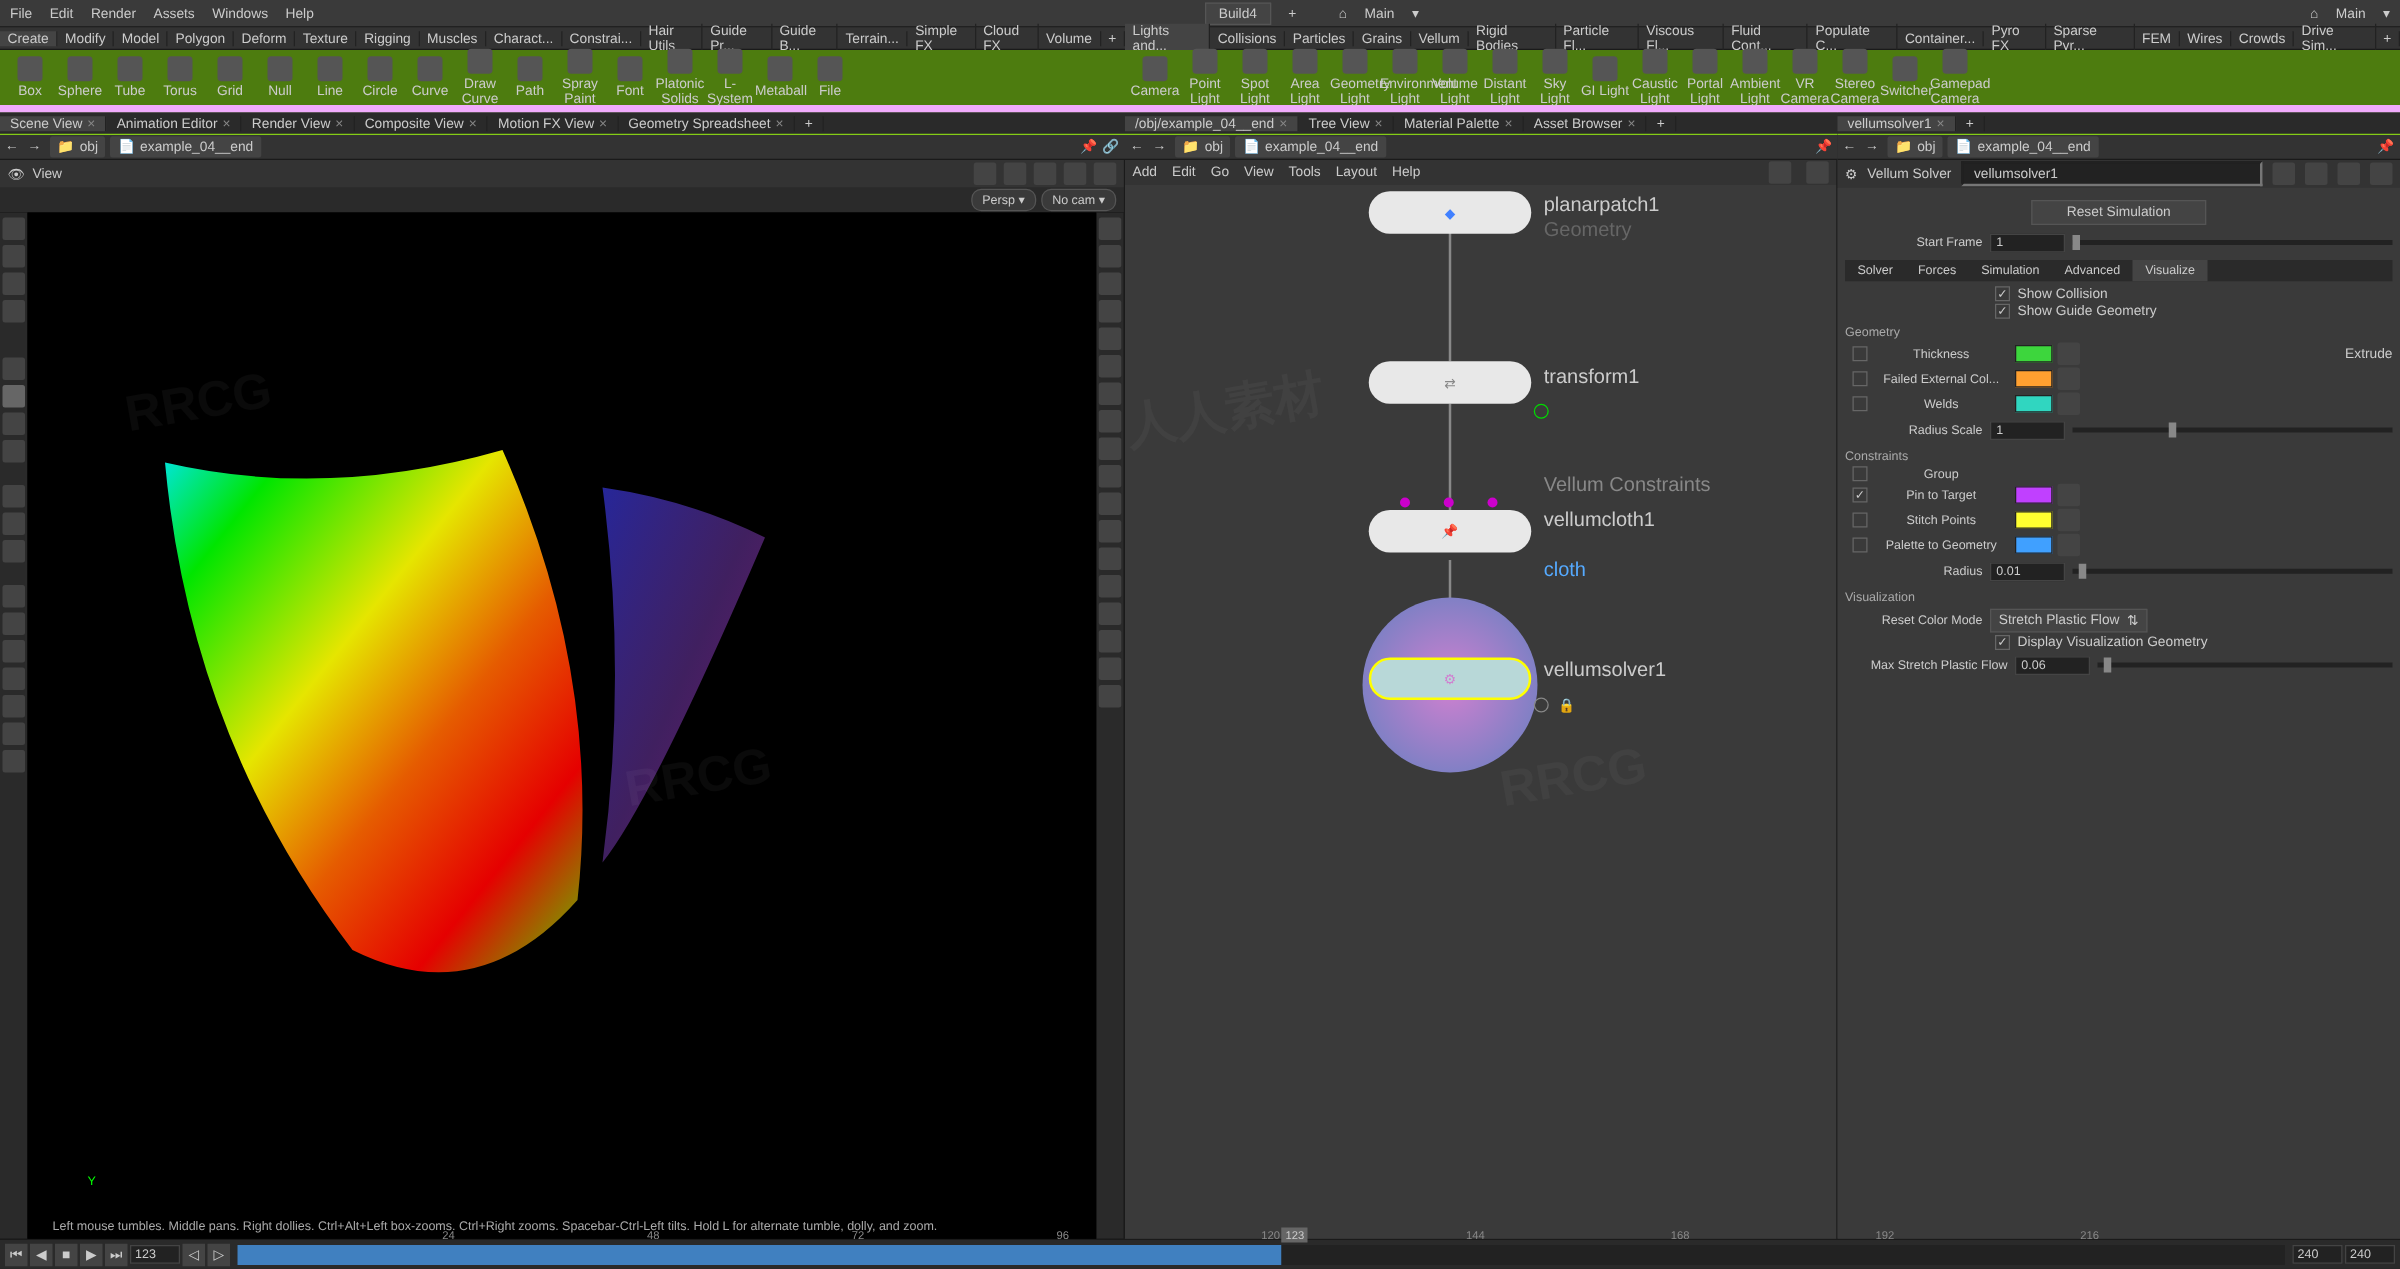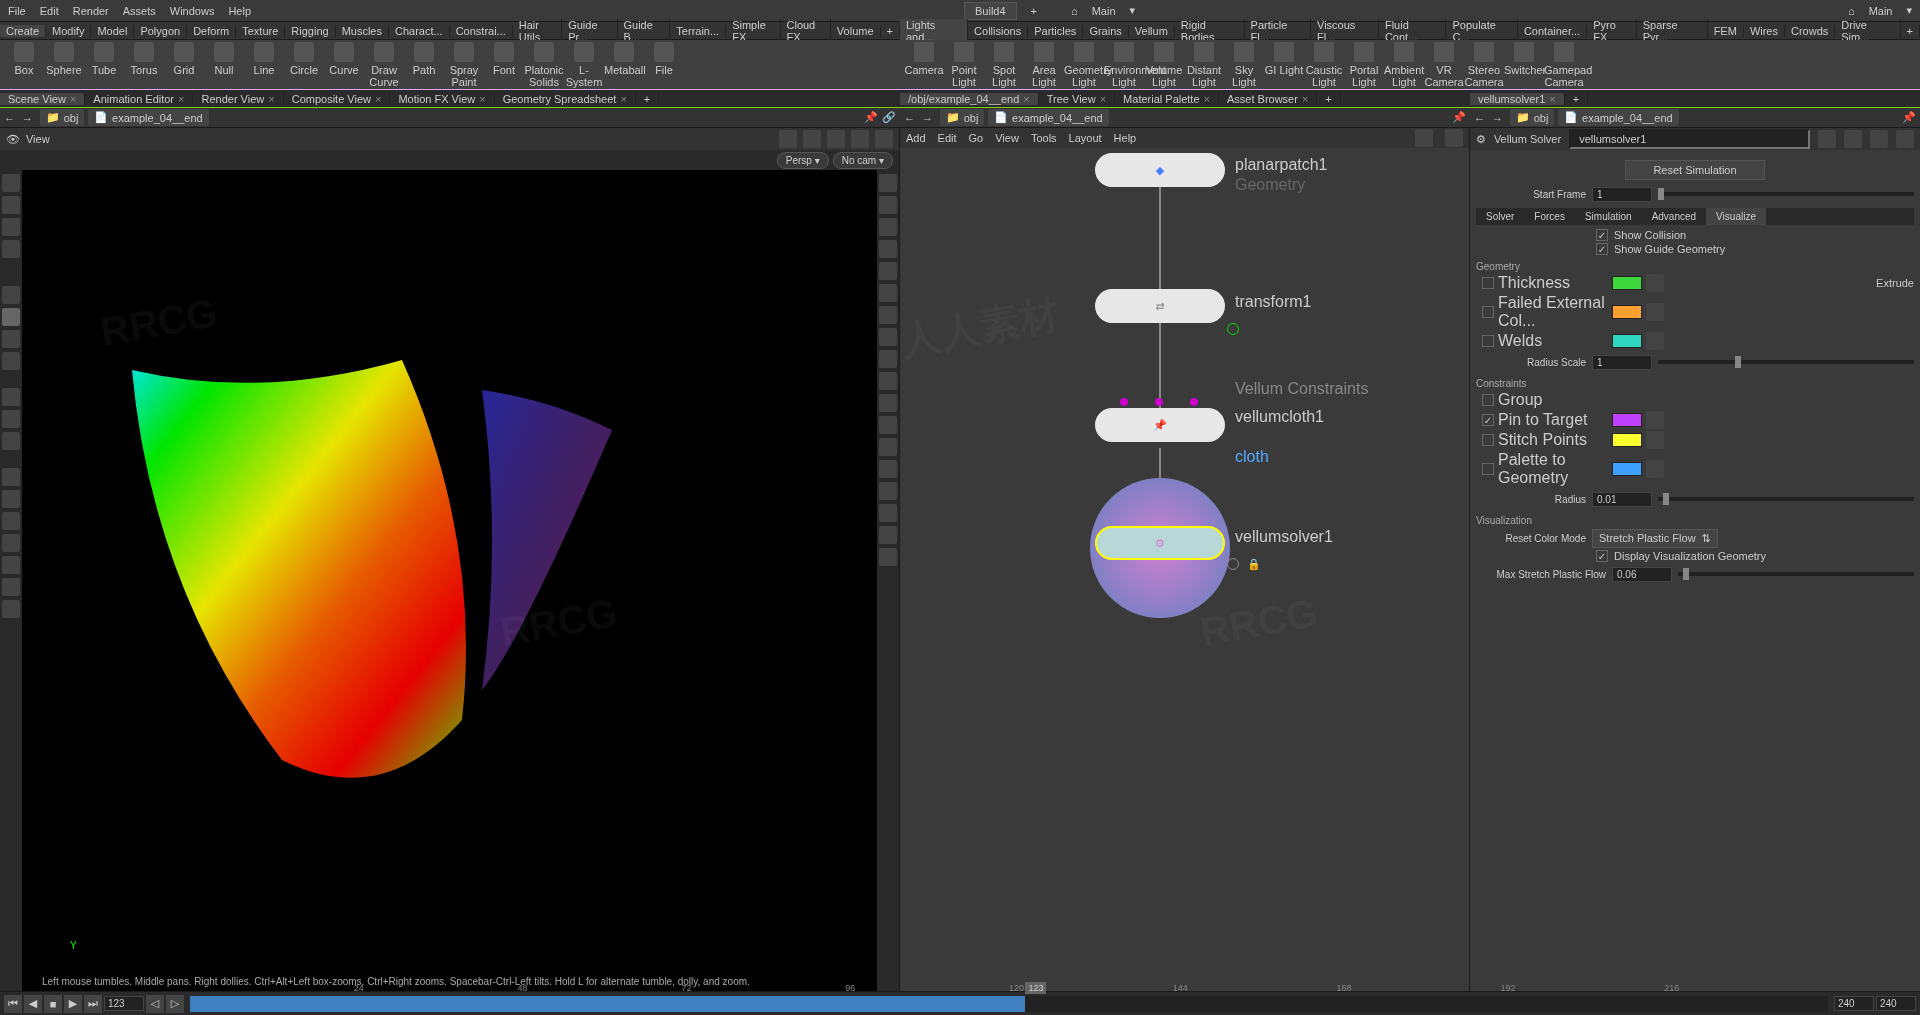--- a/index.html
+++ b/index.html
@@ -8,21 +8,21 @@
 
 .menubar { height: 22px; background: #3a3a3a; display: flex; align-items: center; padding: 0 8px; gap: 14px; border-bottom: 1px solid #1a1a1a; }
 .menubar span { cursor: pointer; }
 
 
 .shelfrow { height: 18px; background: #333; display: flex; align-items: center; font-size: 10px; border-bottom: 1px solid #1a1a1a; }
 .shelftab { padding: 0 6px; border-right: 1px solid #222; cursor: pointer; }
 .shelftab.active { background: #444; }
 
 
-.toolshelf { height: 50px; background: #404040; display: flex; align-items: flex-start; padding: 2px 4px; border-bottom: 1px solid #f0abfc; }
+.toolshelf { height: 50px; background: #4d7c0f; display: flex; align-items: center; padding: 2px 4px; border-bottom: 6px solid #f0abfc; }
 .tool { width: 40px; text-align: center; font-size: 9px; }
 .tool .tic { width: 20px; height: 20px; margin: 0 auto 2px; background: #555; border-radius: 3px; }
 
 
 .panetabs { height: 18px; background: #2a2a2a; display: flex; align-items: center; font-size: 10px; border-bottom: 1px solid #84cc16; }
 .panetab { padding: 0 8px; border-right: 1px solid #222; cursor: pointer; position: relative; }
 .panetab.active { background: #444; }
 .panetab .x { margin-left: 4px; color: #888; }
 
 
@@ -70,21 +70,21 @@
 .subtabs { display: flex; background: #2a2a2a; margin: 4px 0; }
 .subtab { padding: 3px 10px; font-size: 10px; cursor: pointer; }
 .subtab.active { background: #444; }
 .cbrow { display: flex; align-items: flex-end; gap: 6px; margin: 2px 0 2px 120px; }
 .cb { width: 12px; height: 12px; border: 1px solid #666; display: flex; align-items: center; justify-content: center; }
 .cb.on::after { content: "✓"; font-size: 10px; }
 .section { font-size: 10px; color: #aaa; margin: 6px 0 2px; }
 .colorswatch { width: 30px; height: 14px; border: 1px solid #222; }
 .vrow { display: flex; align-items: center; gap: 4px; margin: 2px 0; }
 .vrow .cb { margin-left: 6px; }
-.vrow .vlab { width: 110px; text-align: left; font-size: 16px; }
+.vrow .vlab { width: 110px; text-align: center; font-size: 10px; }
 .dropdown { background: #444; padding: 2px 6px; border: 1px solid #555; font-size: 10px; display: flex; align-items: center; gap: 6px; }
 
 
 .timeline { height: 24px; background: #2a2a2a; display: flex; align-items: center; border-top: 1px solid #1a1a1a; padding: 0 4px; gap: 2px; }
 .tlbtn { width: 18px; height: 18px; background: #444; display: flex; align-items: center; justify-content: center; }
 .tlinput { background: #222; border: 1px solid #444; width: 40px; padding: 1px 3px; font-size: 10px; color: #ccc; }
 .tltrack { flex: 1; height: 16px; background: #222; position: relative; margin: 0 4px; }
 .tlfill { position: absolute; height: 100%; background: #4080c0; }
 .tlmark { position: absolute; background: #666; color: #ccc; font-size: 9px; padding: 1px 3px; top: -14px; }
 .tlticks { position: absolute; width: 100%; height: 100%; }

